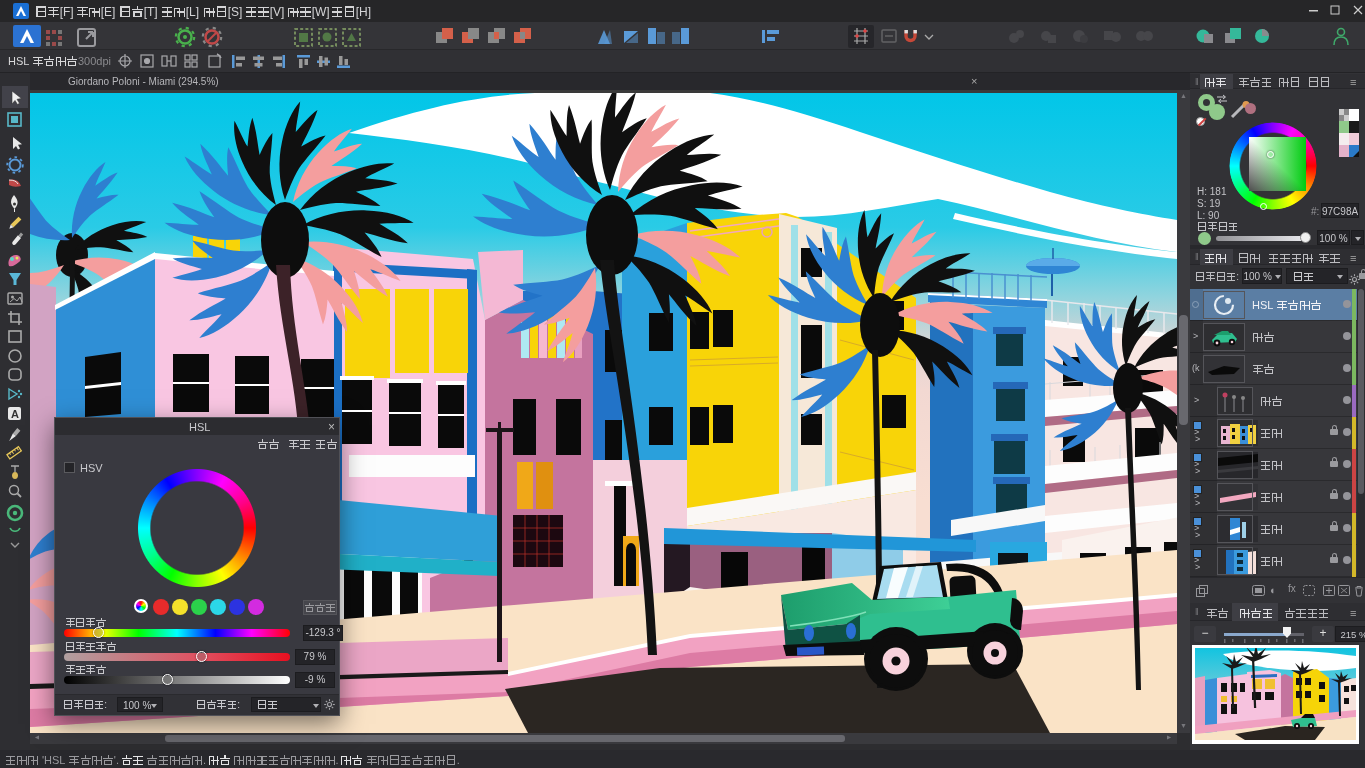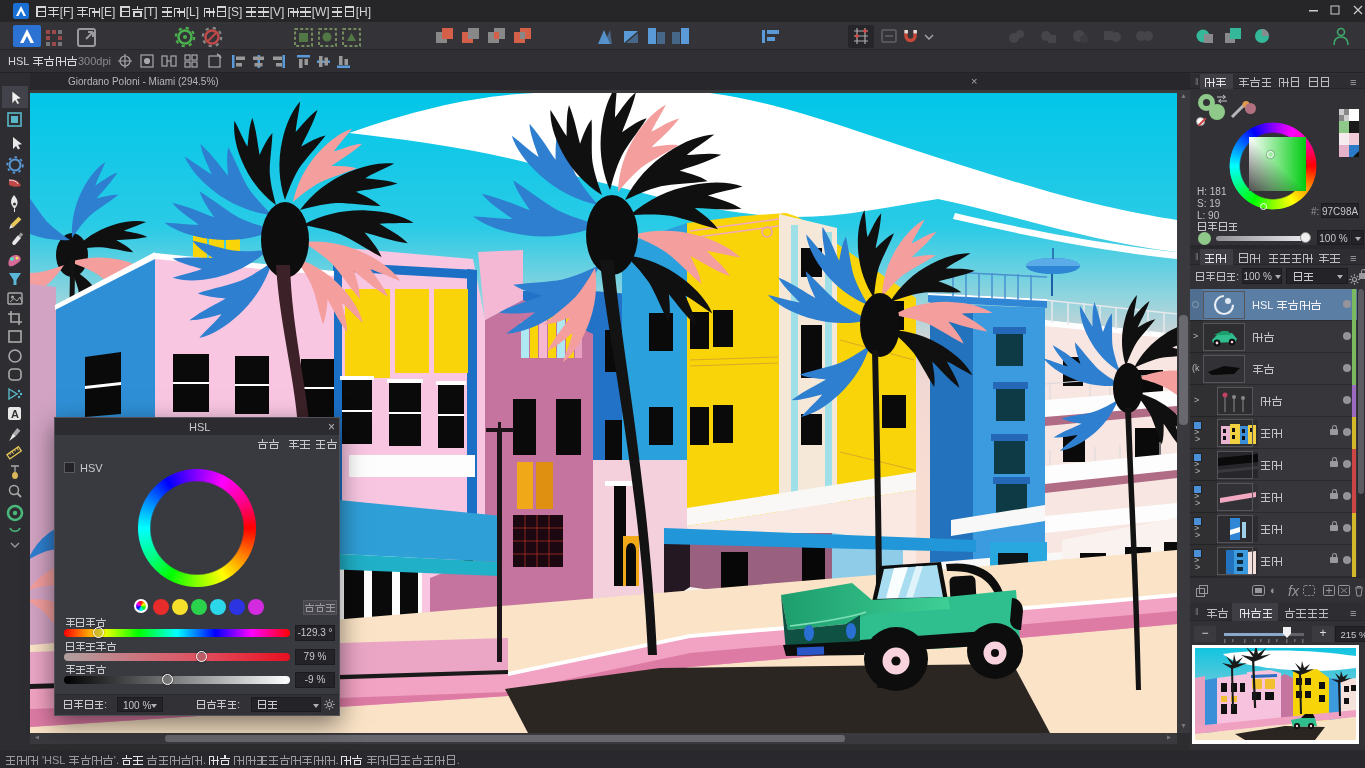--- a/index.html
+++ b/index.html
@@ -933,21 +933,21 @@
  <div class="ab" style="left:0;top:504px;width:175px;height:26px;background:#323236;border-top:1px solid #28282c;color:#97979b;font-size:11px">
    <svg class="ab" style="left:6px;top:7px" width="12" height="12">
         <rect x="0.5" y="3.5" width="8" height="8" fill="none" stroke="#97979b"></rect>
         <rect x="3.5" y="0.5" width="8" height="8" fill="none" stroke="#97979b"></rect>
       </svg>
       <svg class="ab" style="left:62px;top:7px" width="13" height="11">
         <rect x="0.5" y="0.5" width="12" height="10" rx="2" fill="none" stroke="#97979b"></rect>
         <rect x="3" y="3" width="7" height="5" fill="#97979b"></rect>
       </svg>
       <span class="ab" style="left:80px;top:6px">◐</span>
-      <span class="ab" style="left:98px;top:5px;font-style:italic;font-size:14px">fx</span>
+      <span class="ab" style="left:98px;top:5px;font-size:10px">fx</span>
       <svg class="ab" style="left:113px;top:7px" width="12" height="11">
         <rect x="0.5" y="0.5" width="11" height="10" rx="2" fill="none" stroke="#97979b" stroke-dasharray="2 1.5"></rect>
       </svg>
       <svg class="ab" style="left:133px;top:7px" width="12" height="11">
         <rect x="0.5" y="0.5" width="11" height="10" rx="1" fill="none" stroke="#97979b"></rect>
         <path d="M3 5.5 h6 M6 2.5 v6" stroke="#97979b"></path>
       </svg>
       <svg class="ab" style="left:148px;top:7px" width="12" height="11">
         <rect x="0.5" y="0.5" width="11" height="10" rx="1" fill="none" stroke="#97979b"></rect>
         <path d="M3 3 l6 5 M9 3 l-6 5" stroke="#97979b" stroke-width=".8"></path>
@@ -1077,21 +1077,21 @@
   <div class="dot" style="left:98px;top:181px;background:#e82b2b"></div>
   <div class="dot" style="left:117px;top:181px;background:#f5e12b"></div>
   <div class="dot" style="left:136px;top:181px;background:#2bd24b"></div>
   <div class="dot" style="left:155px;top:181px;background:#2bd7e8"></div>
   <div class="dot" style="left:174px;top:181px;background:#2c33e0"></div>
   <div class="dot" style="left:193px;top:181px;background:#d32be0"></div>
   <div class="ab" style="left:248px;top:182px;width:34px;height:15px;background:#46464c;border:1px solid #55555a;color:#98989c;font-size:10px;text-align:center;line-height:14px"><span class="zh"><span class="z"><b style="left:45%;top:0%;width:10%;height:35%"></b><b style="left:2%;top:28.000000000000004%;width:96%;height:10%"></b><b style="left:14.000000000000002%;top:50%;width:72%;height:10%"></b><b style="left:14.000000000000002%;top:50%;width:10%;height:50%"></b><b style="left:76%;top:50%;width:10%;height:50%"></b><b style="left:14.000000000000002%;top:90%;width:72%;height:10%"></b></span><span class="z"><b style="left:45%;top:0%;width:10%;height:35%"></b><b style="left:2%;top:28.000000000000004%;width:96%;height:10%"></b><b style="left:14.000000000000002%;top:50%;width:72%;height:10%"></b><b style="left:14.000000000000002%;top:50%;width:10%;height:50%"></b><b style="left:76%;top:50%;width:10%;height:50%"></b><b style="left:14.000000000000002%;top:90%;width:72%;height:10%"></b></span><span class="z"><b style="left:5%;top:12%;width:90%;height:10%"></b><b style="left:5%;top:50%;width:90%;height:10%"></b><b style="left:45%;top:12%;width:10%;height:83%"></b><b style="left:5%;top:88%;width:90%;height:10%"></b></span></span></div>
   <span class="ab zh" style="left:10px;top:199px;font-size:10px"><span class="z"><b style="left:2%;top:10%;width:96%;height:10%"></b><b style="left:45%;top:10%;width:10%;height:85%"></b><b style="left:14.000000000000002%;top:38%;width:72%;height:10%"></b><b style="left:2%;top:68%;width:96%;height:10%"></b></span><span class="z"><b style="left:8%;top:6%;width:84%;height:10%"></b><b style="left:8%;top:6%;width:10%;height:90%"></b><b style="left:82%;top:6%;width:10%;height:90%"></b><b style="left:8%;top:86%;width:84%;height:10%"></b><b style="left:8%;top:46%;width:84%;height:10%"></b></span><span class="z"><b style="left:2%;top:10%;width:96%;height:10%"></b><b style="left:45%;top:10%;width:10%;height:85%"></b><b style="left:14.000000000000002%;top:38%;width:72%;height:10%"></b><b style="left:2%;top:68%;width:96%;height:10%"></b></span><span class="z"><b style="left:45%;top:0%;width:10%;height:35%"></b><b style="left:2%;top:28.000000000000004%;width:96%;height:10%"></b><b style="left:14.000000000000002%;top:50%;width:72%;height:10%"></b><b style="left:14.000000000000002%;top:50%;width:10%;height:50%"></b><b style="left:76%;top:50%;width:10%;height:50%"></b><b style="left:14.000000000000002%;top:90%;width:72%;height:10%"></b></span></span>
   <div class="ab" style="left:9px;top:211px;width:226px;height:8px;border-radius:4px;background:linear-gradient(90deg,#f00,#ff0 17%,#0f0 33%,#0ff 50%,#00f 67%,#f0f 83%,#f00)"></div>
   <div class="knob" style="left:38px;top:209px"></div>
-  <div class="vbox" style="left:240px;top:207px;width:40px;height:16px">-129.3 °</div>
+  <div class="vbox" style="left:248px;top:207px;width:40px;height:16px">-129.3 °</div>
   <span class="ab zh" style="left:10px;top:223px;font-size:10px"><span class="z"><b style="left:8%;top:6%;width:84%;height:10%"></b><b style="left:8%;top:6%;width:10%;height:90%"></b><b style="left:82%;top:6%;width:10%;height:90%"></b><b style="left:8%;top:86%;width:84%;height:10%"></b><b style="left:8%;top:46%;width:84%;height:10%"></b></span><span class="z"><b style="left:2%;top:10%;width:96%;height:10%"></b><b style="left:45%;top:10%;width:10%;height:85%"></b><b style="left:14.000000000000002%;top:38%;width:72%;height:10%"></b><b style="left:2%;top:68%;width:96%;height:10%"></b></span><span class="z"><b style="left:5%;top:12%;width:90%;height:10%"></b><b style="left:5%;top:50%;width:90%;height:10%"></b><b style="left:45%;top:12%;width:10%;height:83%"></b><b style="left:5%;top:88%;width:90%;height:10%"></b></span><span class="z"><b style="left:2%;top:10%;width:96%;height:10%"></b><b style="left:45%;top:10%;width:10%;height:85%"></b><b style="left:14.000000000000002%;top:38%;width:72%;height:10%"></b><b style="left:2%;top:68%;width:96%;height:10%"></b></span><span class="z"><b style="left:45%;top:0%;width:10%;height:35%"></b><b style="left:2%;top:28.000000000000004%;width:96%;height:10%"></b><b style="left:14.000000000000002%;top:50%;width:72%;height:10%"></b><b style="left:14.000000000000002%;top:50%;width:10%;height:50%"></b><b style="left:76%;top:50%;width:10%;height:50%"></b><b style="left:14.000000000000002%;top:90%;width:72%;height:10%"></b></span></span>
   <div class="ab" style="left:9px;top:235px;width:226px;height:8px;border-radius:4px;background:linear-gradient(90deg,#b0a0a0,#e05060 60%,#e81020)"></div>
   <div class="knob" style="left:141px;top:233px"></div>
   <div class="vbox" style="left:240px;top:231px;width:40px;height:16px">79 %</div>
   <span class="ab zh" style="left:10px;top:246px;font-size:10px"><span class="z"><b style="left:2%;top:10%;width:96%;height:10%"></b><b style="left:45%;top:10%;width:10%;height:85%"></b><b style="left:14.000000000000002%;top:38%;width:72%;height:10%"></b><b style="left:2%;top:68%;width:96%;height:10%"></b></span><span class="z"><b style="left:5%;top:12%;width:90%;height:10%"></b><b style="left:5%;top:50%;width:90%;height:10%"></b><b style="left:45%;top:12%;width:10%;height:83%"></b><b style="left:5%;top:88%;width:90%;height:10%"></b></span><span class="z"><b style="left:2%;top:10%;width:96%;height:10%"></b><b style="left:45%;top:10%;width:10%;height:85%"></b><b style="left:14.000000000000002%;top:38%;width:72%;height:10%"></b><b style="left:2%;top:68%;width:96%;height:10%"></b></span><span class="z"><b style="left:45%;top:0%;width:10%;height:35%"></b><b style="left:2%;top:28.000000000000004%;width:96%;height:10%"></b><b style="left:14.000000000000002%;top:50%;width:72%;height:10%"></b><b style="left:14.000000000000002%;top:50%;width:10%;height:50%"></b><b style="left:76%;top:50%;width:10%;height:50%"></b><b style="left:14.000000000000002%;top:90%;width:72%;height:10%"></b></span></span>
   <div class="ab" style="left:9px;top:258px;width:226px;height:8px;border-radius:4px;background:linear-gradient(90deg,#000,#fff)"></div>
   <div class="knob" style="left:107px;top:256px"></div>
   <div class="vbox" style="left:240px;top:254px;width:40px;height:16px">-9 %</div>
   <div class="ab" style="left:0;top:276px;width:284px;height:21px;background:#313136;border-top:1px solid #2a2a2e"></div>
   <span class="ab zh" style="left:8px;top:281px;font-size:10px"><span class="z"><b style="left:8%;top:6%;width:84%;height:10%"></b><b style="left:8%;top:6%;width:10%;height:90%"></b><b style="left:82%;top:6%;width:10%;height:90%"></b><b style="left:8%;top:86%;width:84%;height:10%"></b><b style="left:8%;top:46%;width:84%;height:10%"></b></span><span class="z"><b style="left:2%;top:10%;width:96%;height:10%"></b><b style="left:45%;top:10%;width:10%;height:85%"></b><b style="left:14.000000000000002%;top:38%;width:72%;height:10%"></b><b style="left:2%;top:68%;width:96%;height:10%"></b></span><span class="z"><b style="left:8%;top:6%;width:84%;height:10%"></b><b style="left:8%;top:6%;width:10%;height:90%"></b><b style="left:82%;top:6%;width:10%;height:90%"></b><b style="left:8%;top:86%;width:84%;height:10%"></b><b style="left:8%;top:46%;width:84%;height:10%"></b></span><span class="z"><b style="left:5%;top:12%;width:90%;height:10%"></b><b style="left:5%;top:50%;width:90%;height:10%"></b><b style="left:45%;top:12%;width:10%;height:83%"></b><b style="left:5%;top:88%;width:90%;height:10%"></b></span>:</span>

